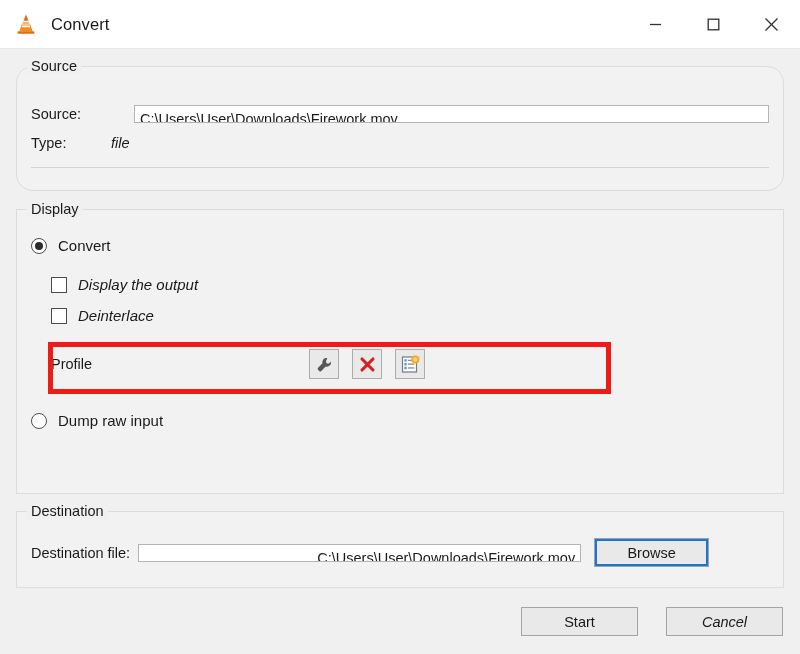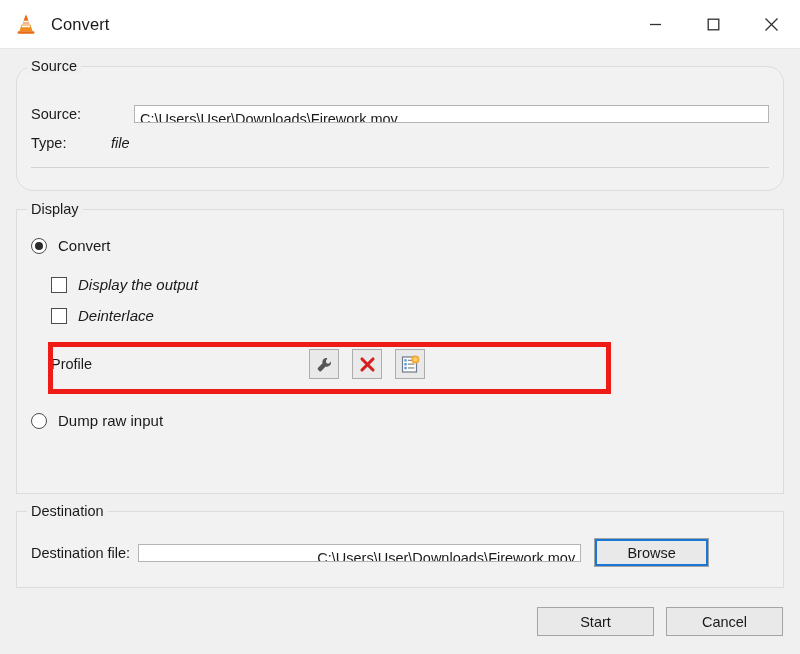--- a/index.html
+++ b/index.html
@@ -291,21 +291,21 @@
     height: 29px;
     background: #e9e9e9;
     border: 1px solid #a4a4a4;
     box-sizing: border-box;
     font-size: 14.5px;
     display: flex;
     align-items: center;
     justify-content: center;
     color: #1a1a1a;
   }
-  #cancel-button { margin-left: 12px; }
+  #cancel-button { margin-left: 28px; font-style: italic; }
 </style>
 </head>
 <body>
 
 <div class="titlebar">
   <svg class="title-icon" viewBox="0 0 26 26">
     <polygon points="13,3 9.6,12.5 16.4,12.5" fill="#e86a14"></polygon>
     <polygon points="12.3,3 13.7,3 13.2,4.6 12.8,4.6" fill="#ffffff"></polygon>
     <polygon points="10.6,9.7 15.4,9.7 16.1,11.6 9.9,11.6" fill="#ffffff"></polygon>
     <polygon points="8.6,13.4 17.4,13.4 19.6,20.2 6.4,20.2" fill="#f08c1e"></polygon>

